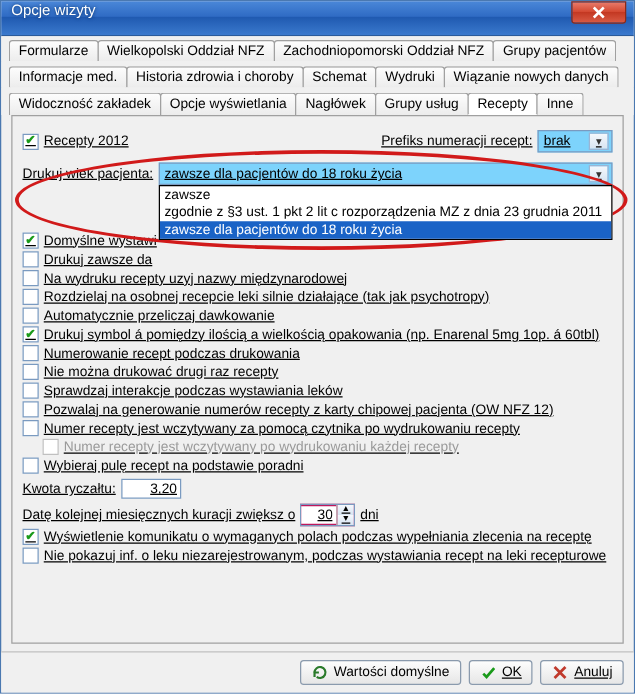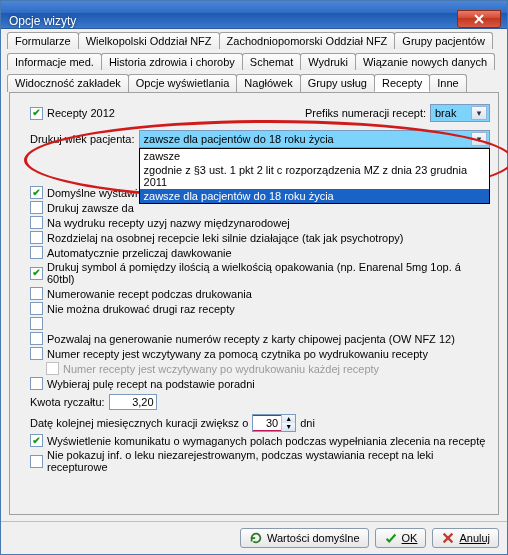--- a/index.html
+++ b/index.html
@@ -13,21 +13,21 @@
   }
   .window {
     width: 508px; height: 555px;
     background: #f0f0f0;
     border: 1px solid #4a78b0;
     display: flex; flex-direction: column;
   }
   .titlebar {
     height: 28px;
     background: linear-gradient(to bottom, #4a87d8, #2f6bc4 45%, #1f59b0 46%, #3a79cd);
-    display: flex; align-items: flex-end; justify-content: space-between;
+    display: flex; align-items: flex-start; justify-content: space-between;
     padding: 0 0 0 8px;
     color: #fff;
     border-bottom: 1px solid #2a5a9a;
   }
   .titlebar-title { font-size: 12px; text-shadow: 0 0 3px #002a60; }
   .close-btn {
     width: 44px; height: 18px;
     background: linear-gradient(to bottom, #e87a6a, #d44a33 45%, #c23620 46%, #d85a44);
     border: 1px solid #8a2a18;
     border-radius: 0 0 3px 3px;
@@ -62,25 +62,26 @@
   .tabs-row.main { padding-top: 3px; }
   .subtabs {
     display: flex;
     padding: 4px 10px 0 10px;
     border-top: 1px solid #c0c0c0;
     margin-top: -1px;
   }
   .panel {
     border: 1px solid #a0a0a0;
     margin: 0 8px 6px 8px;
-    padding: 6px 8px 8px 20px;
+    padding: 6px 8px 8px 8px;
     background: #f0f0f0;
     flex: 1;
     overflow: visible;
     position: relative;
+    text-decoration: underline;
   }
   .row {
     display: flex; align-items: center;
     margin: 2px 0;
     gap: 4px;
   }
   .checkbox {
     width: 13px; height: 13px;
     border: 1px solid #7a9ac0;
     background: #fff;
@@ -286,20 +287,21 @@
     <div class="row">
         <span class="checkbox"></span>
         <label class="opt">Numerowanie recept podczas drukowania</label>
       </div>
     <div class="row">
         <span class="checkbox"></span>
         <label class="opt">Nie można drukować drugi raz recepty</label>
       </div>
     <div class="row">
         <span class="checkbox"></span>
+        <label class="opt">Sprawdzaj interakcje podczas wystawiania leków</label>
       </div>
     <div class="row">
         <span class="checkbox"></span>
         <label class="opt">Pozwalaj na generowanie numerów recepty z karty chipowej pacjenta  (OW NFZ 12)</label>
       </div>
 
 
     <div class="row">
         <span class="checkbox"></span>
         <label class="opt">Numer recepty jest wczytywany za pomocą czytnika po wydrukowaniu recepty</label>

